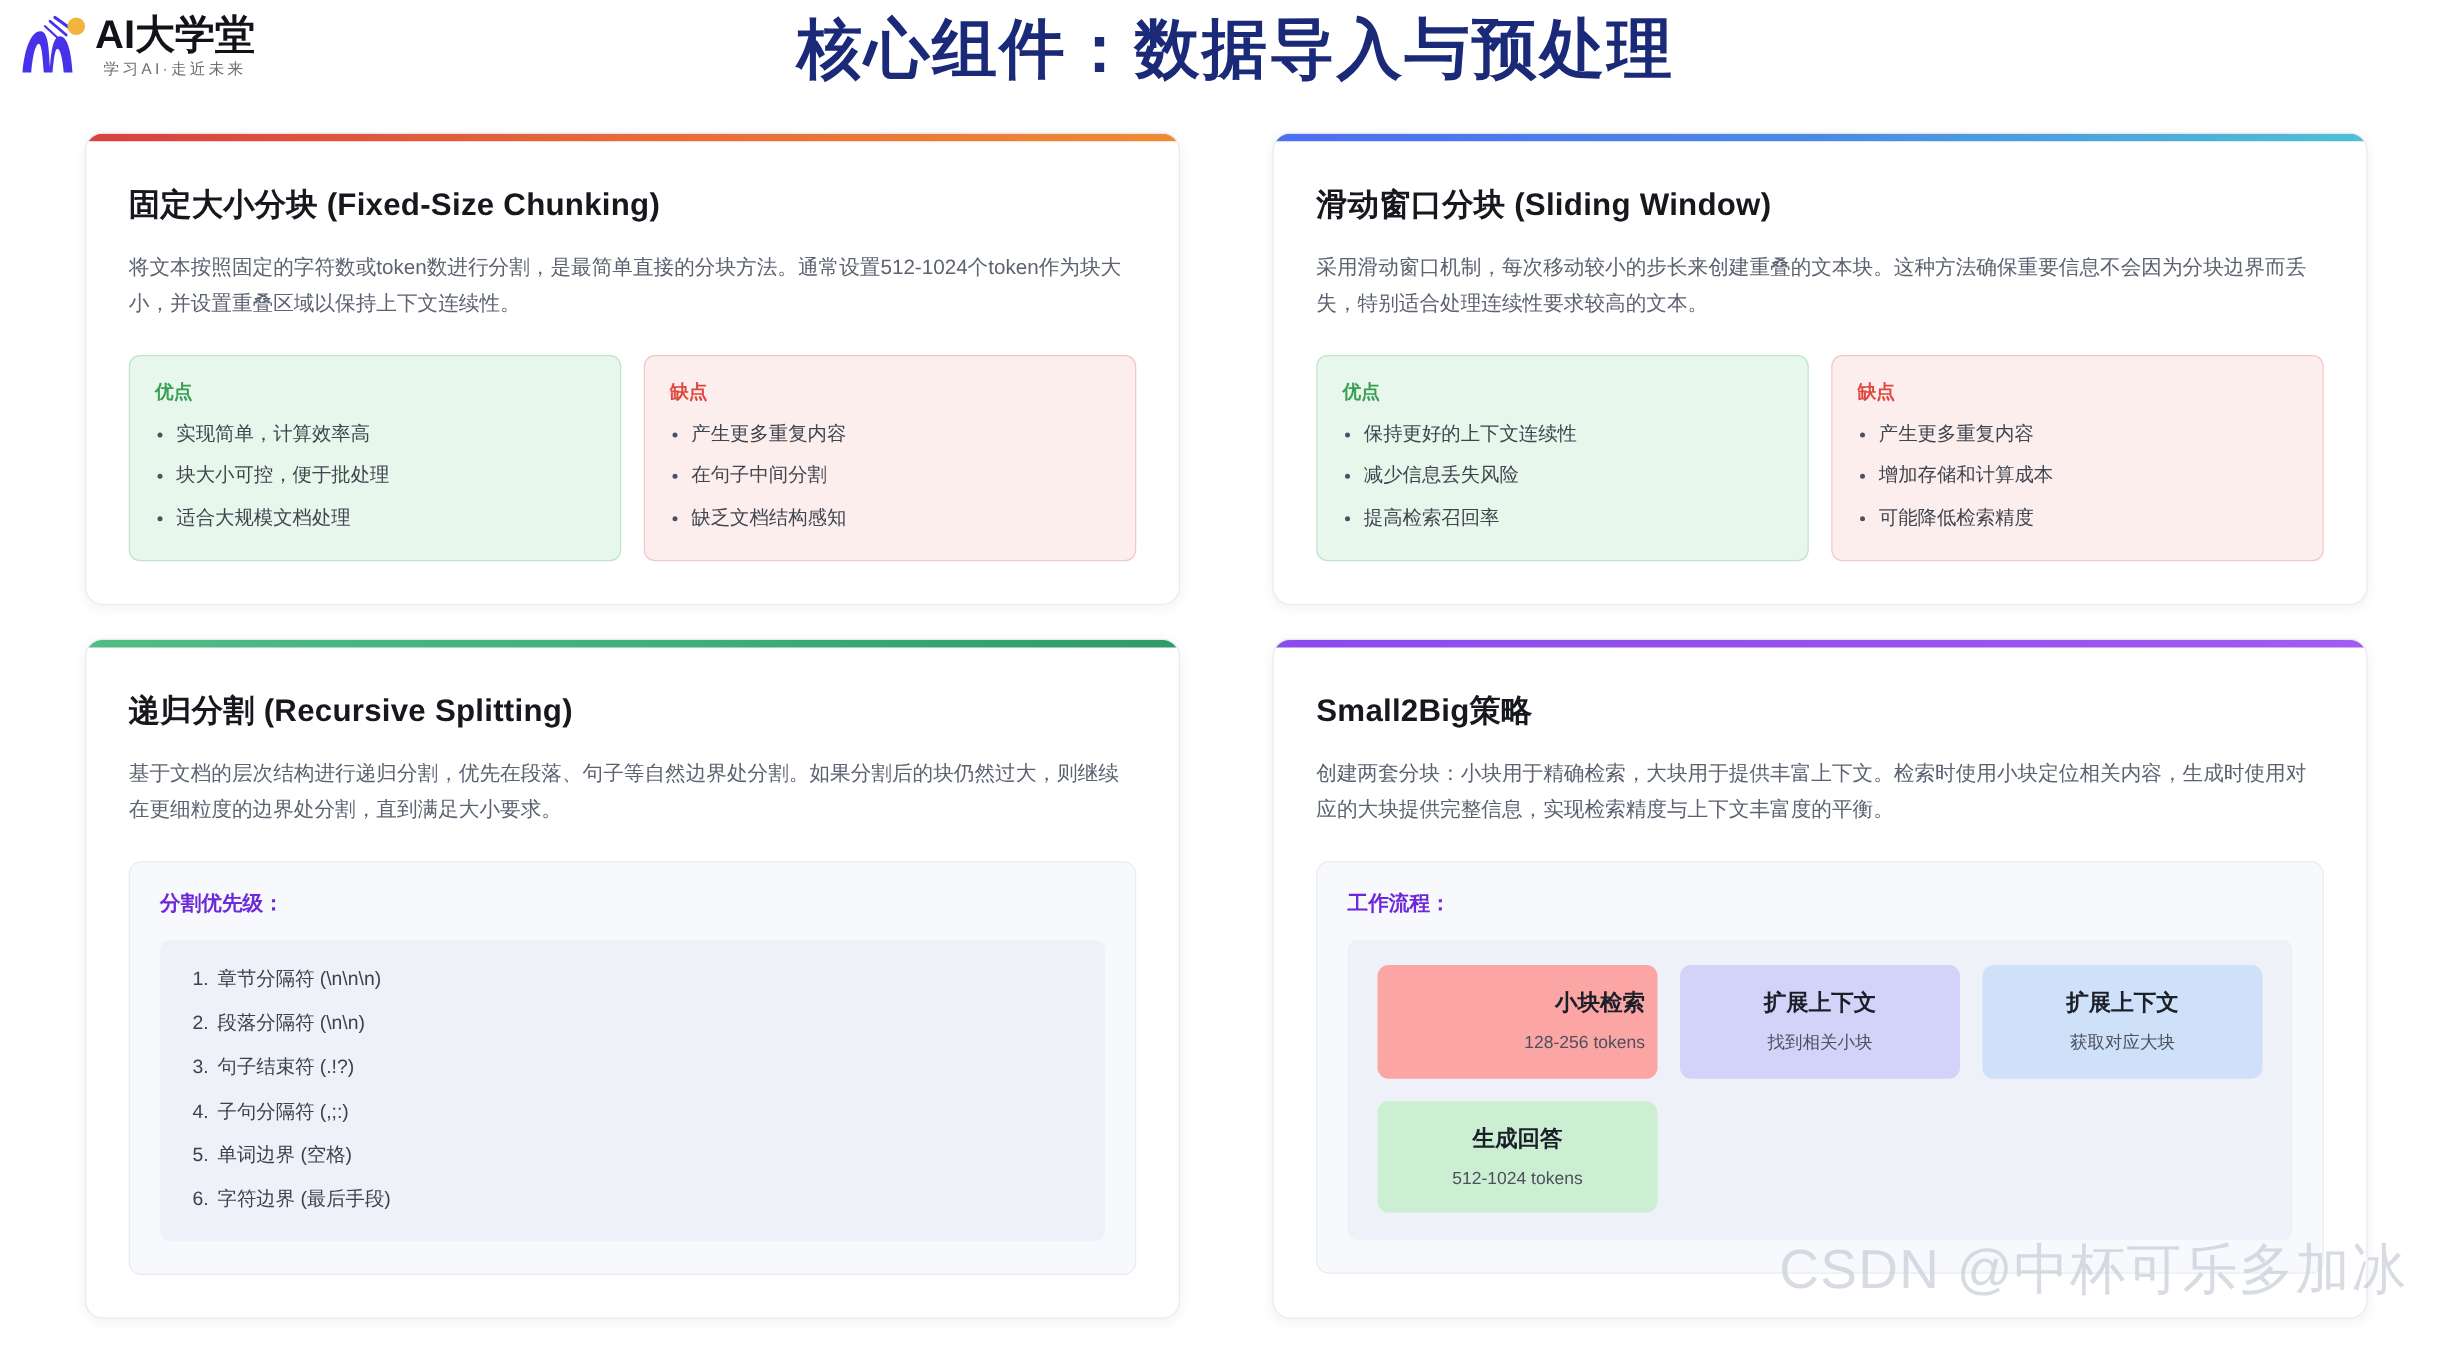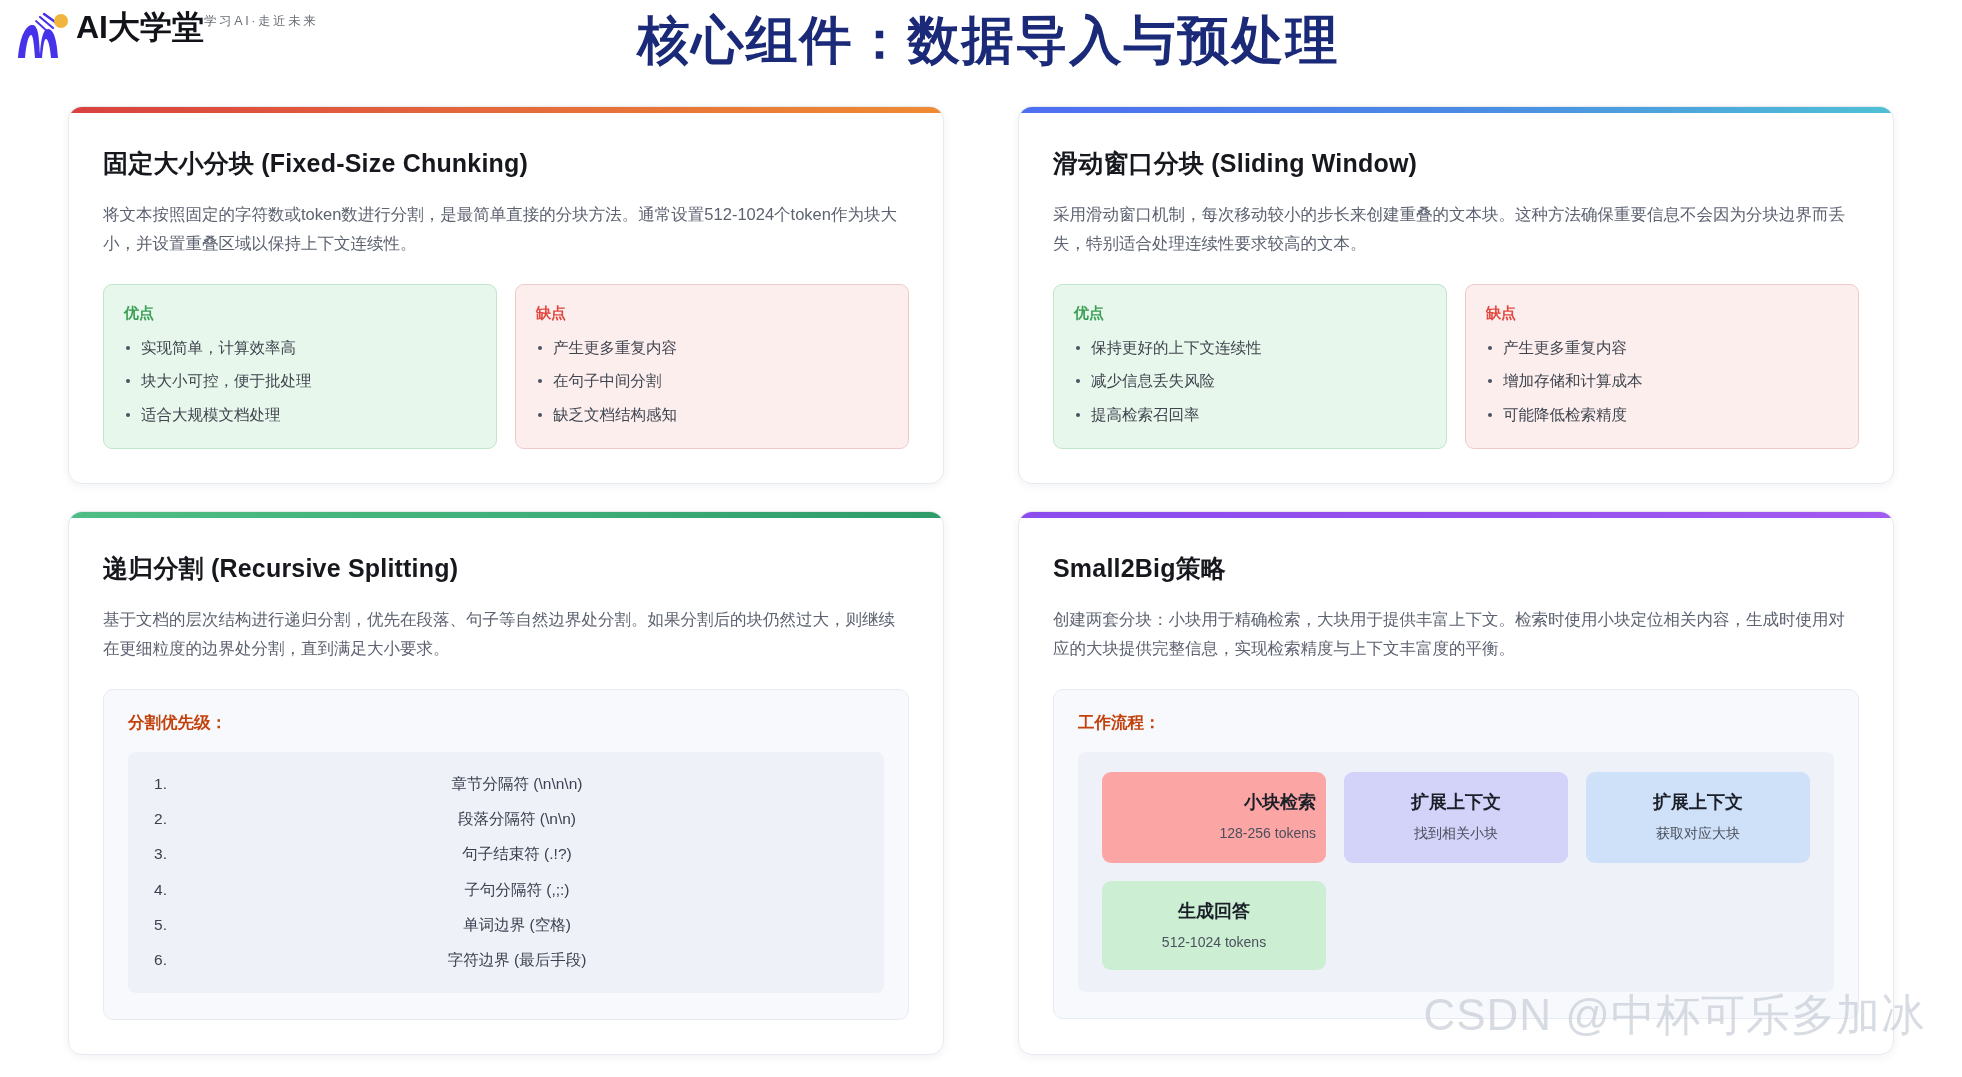--- a/index.html
+++ b/index.html
@@ -35,22 +35,24 @@
 
   .brand-mark {
     width: 56px;
     height: 58px;
     position: relative;
     flex: none;
   }
 
   .brand-text {
     display: flex;
+    flex-direction: column;
     justify-content: center;
     padding-top: 3px;
+    align-items: center;
   }
 
   .brand-name {
     font-size: 32px;
     font-weight: 700;
     letter-spacing: 0px;
     color: #111318;
     line-height: 1.05;
   }
 
@@ -178,35 +180,34 @@
   .panel {
     background: #f7f9fc;
     border: 1px solid #e7ebf2;
     border-radius: 10px;
     padding: 22px 24px 26px 24px;
   }
 
   .panel-title {
     font-size: 16.5px;
     font-weight: 700;
-    color: #c2410c;
+    color: #6d28d9;
     margin-bottom: 18px;
   }
 
   .panel-inner {
     background: #eef1f7;
     border-radius: 8px;
     padding: 20px 24px 22px 24px;
   }
 
   .ordered-list {
     list-style: none;
     counter-reset: pri;
     padding-left: 22px;
-    text-align: center;
   }
 
   .ordered-list li {
     counter-increment: pri;
     font-size: 15.5px;
     line-height: 1.5;
     color: #3b4150;
     margin-bottom: 12px;
     position: relative;
   }

